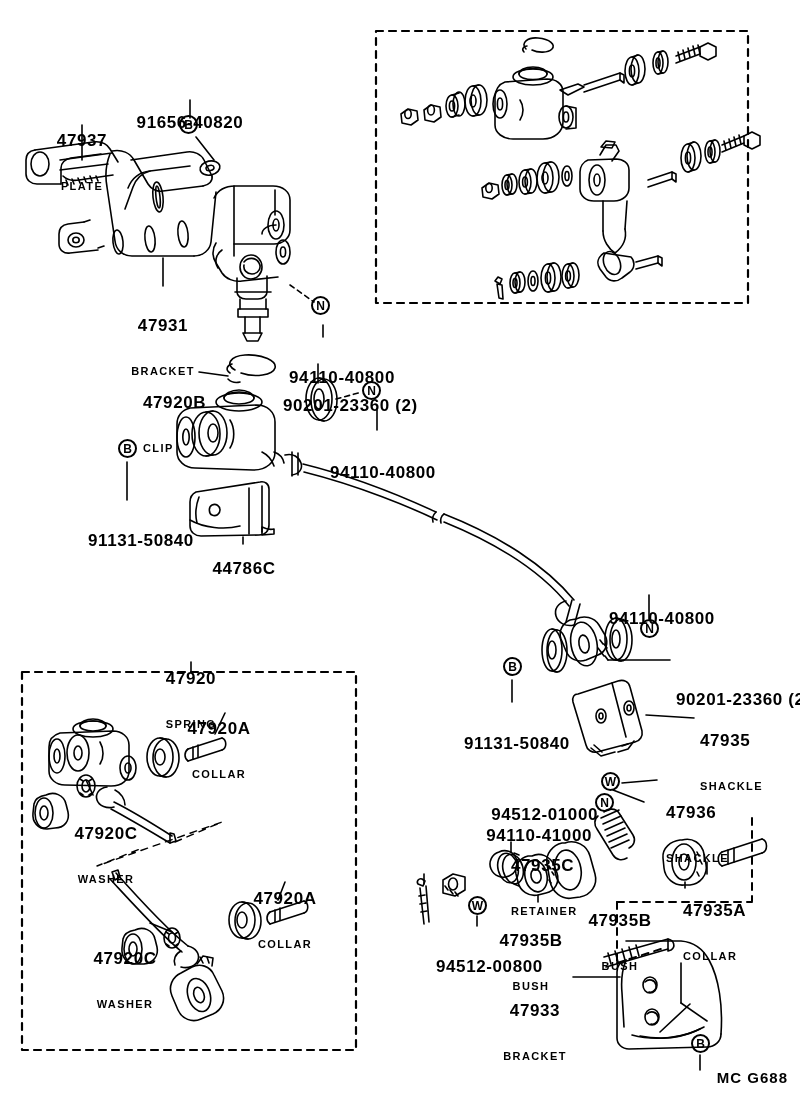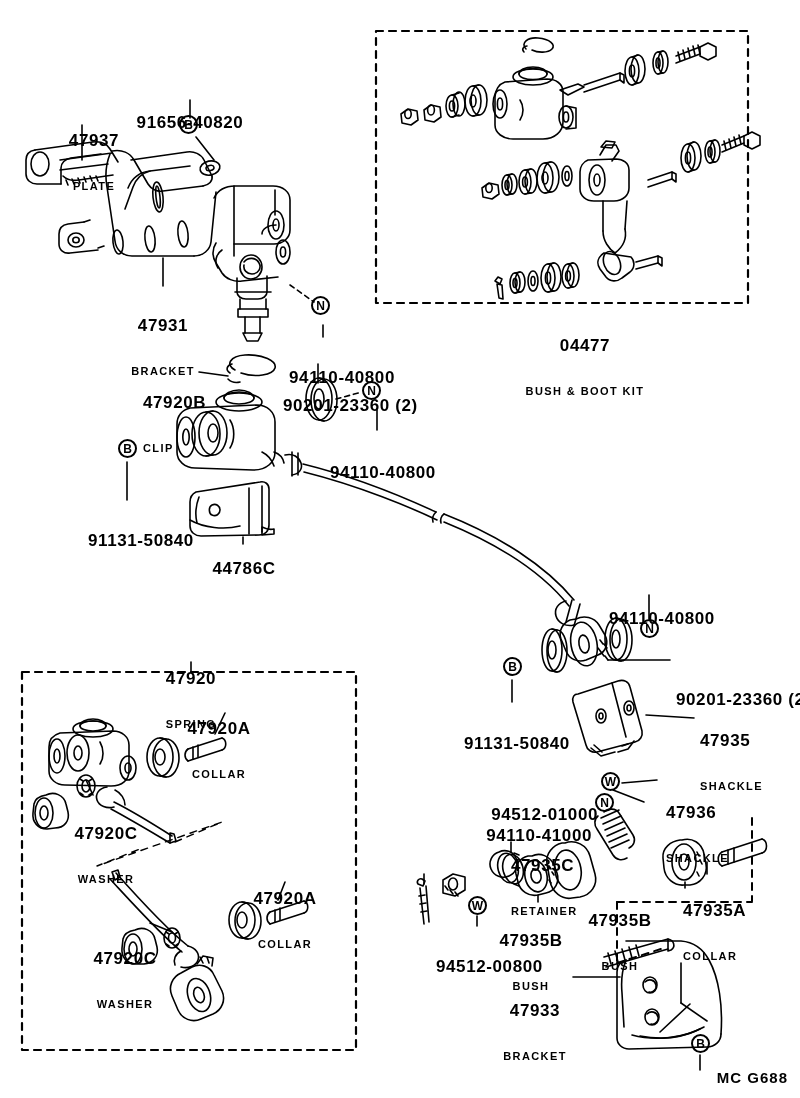--- a/index.html
+++ b/index.html
@@ -437,21 +437,21 @@
     <path d="M225 713 L 215 734"></path>
     <path d="M93 795 L 86 780"></path>
     <path d="M285 882 L 278 900"></path>
     <path d="M150 923 L 172 932"></path>
     <path d="M585 290 L 585 303" stroke-width="0"></path>
     <path d="M191 662 L 191 672"></path>
   </g>
   </g>
 </svg>
 
-<div class="lbl ctr" style="left:82px;top:100px;margin-left:12px;">
+<div class="lbl ctr" style="left:82px;top:100px;">
   <div class="num">47937</div>
   <div class="sub">PLATE</div>
 </div>
 
 <div class="lbl ctr" style="left:190px;top:82px;">
   <div class="num">91656-40820</div>
 </div>
 
 
 <div class="lbl ctr" style="left:163px;top:285px;">
@@ -562,24 +562,20 @@
 <div class="lbl ctr" style="left:285px;top:858px;">
   <div class="num">47920A</div>
   <div class="sub">COLLAR</div>
 </div>
 
 <div class="lbl ctr" style="left:125px;top:918px;">
   <div class="num">47920C</div>
   <div class="sub">WASHER</div>
 </div>
 
-<div class="lbl ctr" style="left:585px;top:305px;">
-  <div class="num">04477</div>
-  <div class="sub">BUSH &amp; BOOT KIT</div>
-</div>
 
 <div class="lbl ctr" style="left:191px;top:638px;">
   <div class="num">47920</div>
   <div class="sub">SPRING</div>
 </div>
 
 <div class="circ" style="left:179px;top:115px;"><span>B</span></div>
 <div class="circ" style="left:311px;top:296px;"><span>N</span></div>
 <div class="circ" style="left:362px;top:381px;"><span>N</span></div>
 <div class="circ" style="left:118px;top:439px;"><span>B</span></div>

